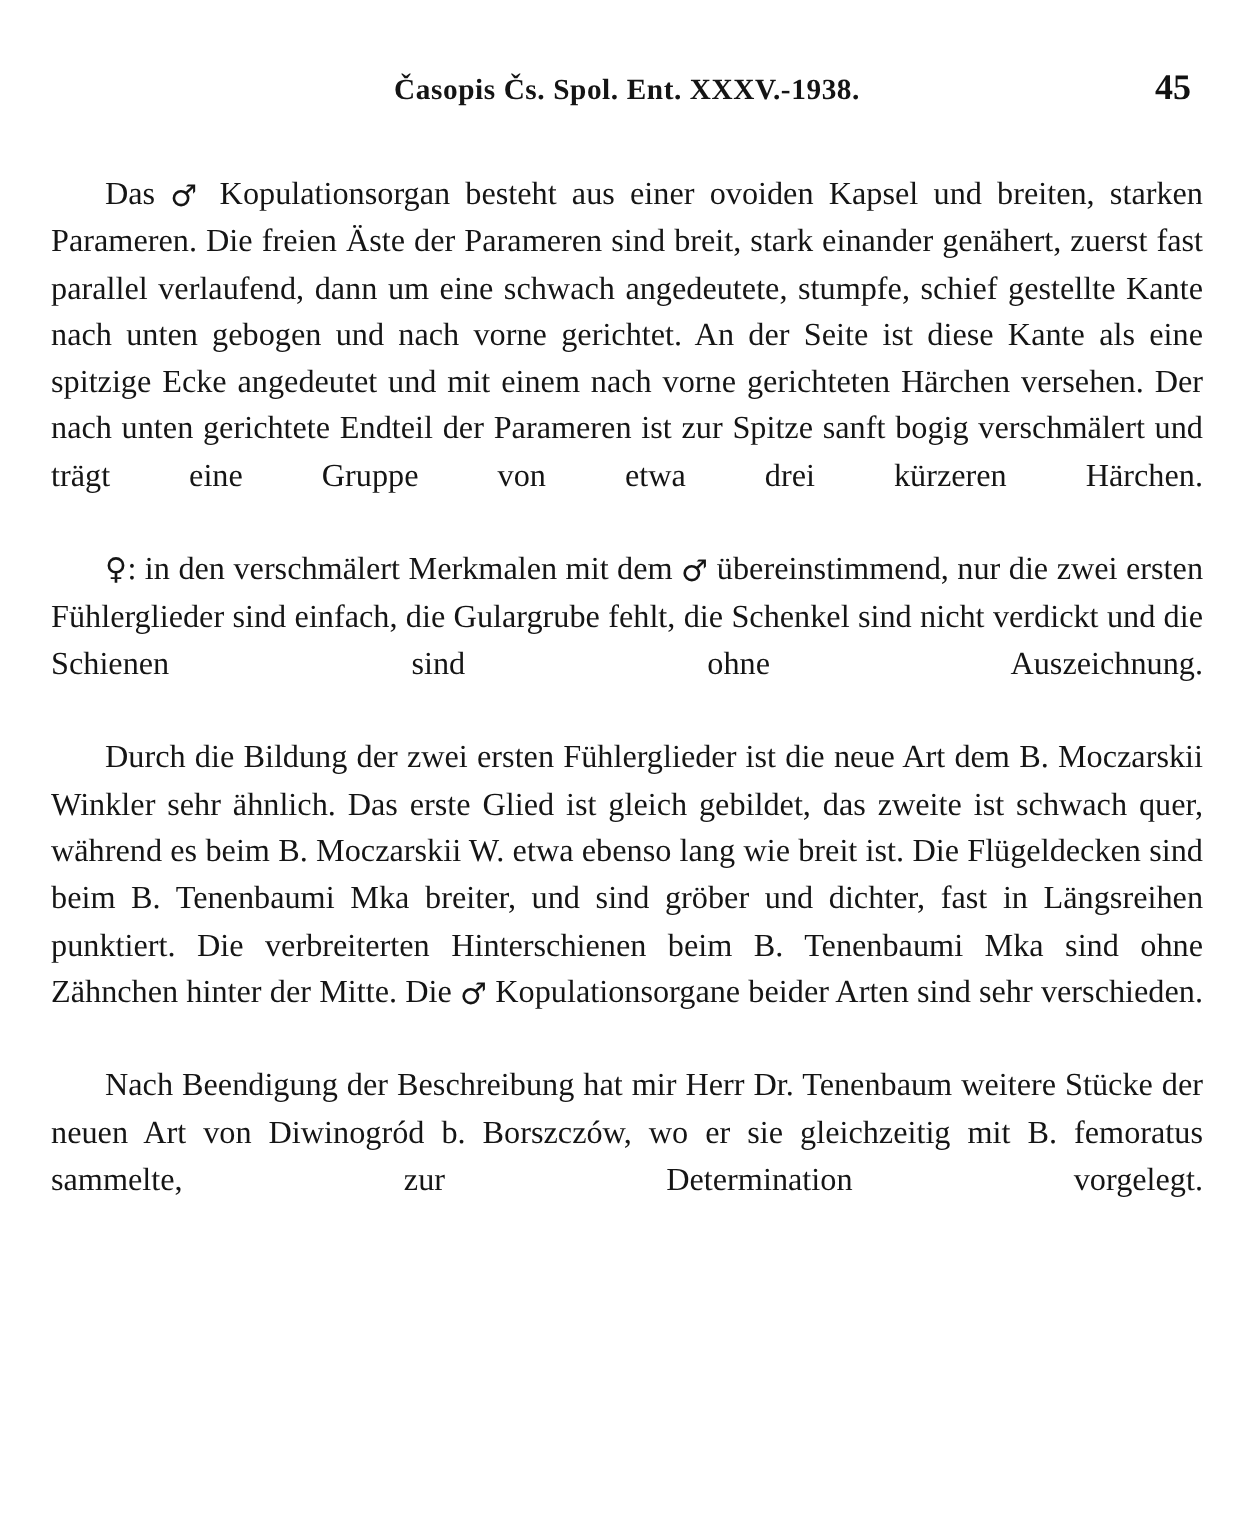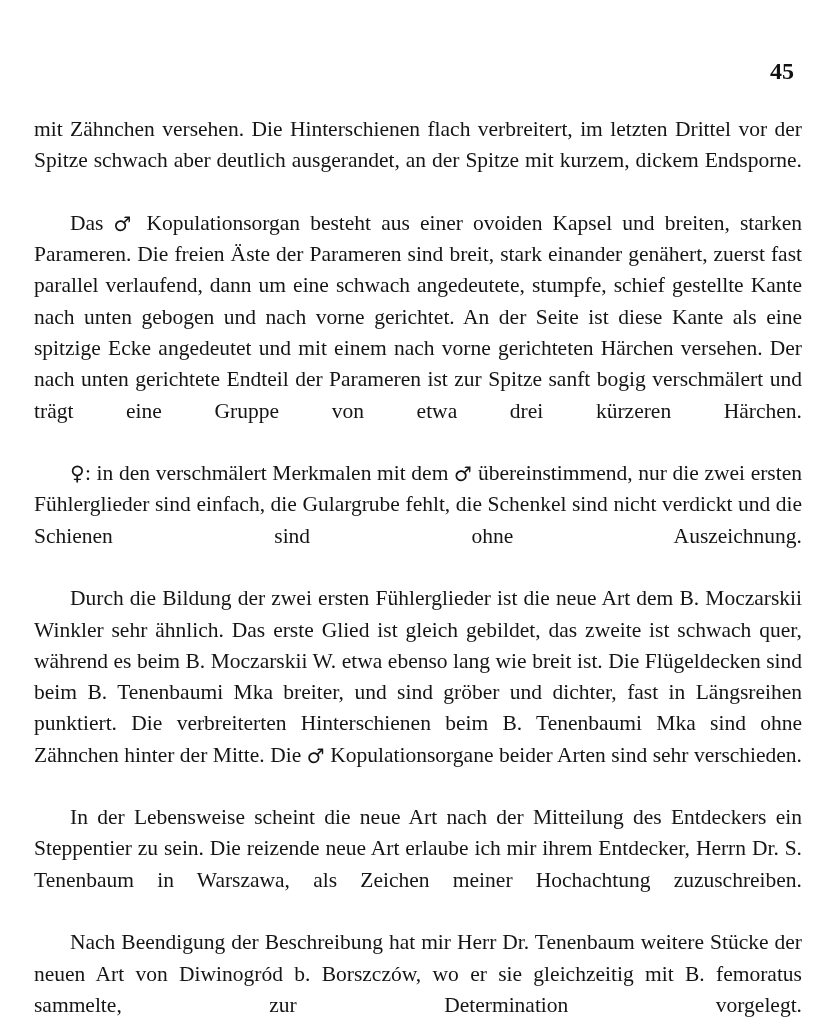--- a/index.html
+++ b/index.html
@@ -33,21 +33,21 @@
     text-align: center;
     font-family: "Liberation Serif", serif;
     font-weight: bold;
     font-size: 19.5px;
     letter-spacing: 0.4px;
     color: #141414;
   }
   .page-number {
     position: absolute;
     right: 8px;
-    top: 14px;
+    top: 2px;
     font-family: "Liberation Serif", serif;
     font-weight: bold;
     font-size: 24px;
     color: #111111;
   }
   .body-text {
     margin-top: 24px;
     font-size: 21.5px;
     line-height: 1.455;
     text-align: justify;
@@ -82,31 +82,30 @@
     display: inline-block;
     width: 100%;
   }
 </style>
 </head>
 <body>
 
 <div class="page">
 
   <div class="header">
+    <div class="running-head">Časopis Čs. Spol. Ent. XXXV.-1938.</div>
     <div class="page-number">45</div>
   </div>
 
   <div class="body-text">
 
-    <p class="para no-indent"><span>mit Zähnchen versehen. Die Hinterschienen flach verbreitert, im letzten Drittel vor der Spitze schwach aber deutlich ausgerandet, an der Spitze mit kurzem, dickem Endsporne.</span></p>
 
     <p class="para"><span>Das </span><span class="sym">♂</span><span> Kopulationsorgan besteht aus einer ovoiden Kapsel und breiten, starken Parameren. Die freien Äste der Parameren sind breit, stark einander genähert, zuerst fast parallel verlaufend, dann um eine schwach angedeutete, stumpfe, schief gestellte Kante nach unten gebogen und nach vorne gerichtet.  An der Seite ist diese Kante als eine spitzige Ecke angedeutet und mit einem nach vorne gerichteten Härchen versehen. Der nach unten gerichtete Endteil der Parameren ist zur Spitze sanft bogig verschmälert und trägt eine Gruppe von etwa drei kürzeren Härchen.</span></p>
 
     <p class="para"><span class="sym-female">♀</span><span>: in den verschmälert Merkmalen mit dem </span><span class="sym">♂</span><span> übereinstimmend, nur die zwei ersten Fühlerglieder sind einfach, die Gulargrube fehlt, die Schenkel sind nicht verdickt und die Schienen sind ohne Auszeichnung.</span></p>
 
     <p class="para"><span>Durch die Bildung der zwei ersten Fühlerglieder ist die neue Art dem B. Moczarskii Winkler sehr ähnlich. Das erste Glied ist gleich gebildet, das zweite ist schwach quer, während es beim B. Moczarskii W. etwa ebenso lang wie breit ist. Die Flügeldecken sind beim B. Tenenbaumi Mka breiter, und sind gröber und dichter, fast in Längsreihen punktiert. Die verbreiterten Hinterschienen beim B. Tenenbaumi Mka sind ohne Zähnchen hinter der Mitte. Die </span><span class="sym">♂</span><span> Kopulationsorgane beider Arten sind sehr verschieden.</span></p>
 
-    <p class="para"><span>In der Lebensweise scheint die neue Art nach der Mitteilung des Entdeckers ein Steppentier zu sein. Die reizende neue Art erlaube ich mir ihrem Entdecker, Herrn Dr. S. Tenenbaum in Warszawa, als Zeichen meiner Hochachtung zuzuschreiben.</span></p>
 
     <p class="para"><span>Nach Beendigung der Beschreibung hat mir Herr Dr. Tenenbaum weitere Stücke der neuen Art von Diwinogród b. Borszczów, wo er sie gleichzeitig mit B. femoratus sammelte, zur Determination vorgelegt.</span></p>
 
   </div>
 </div>
 
 </body></html>

